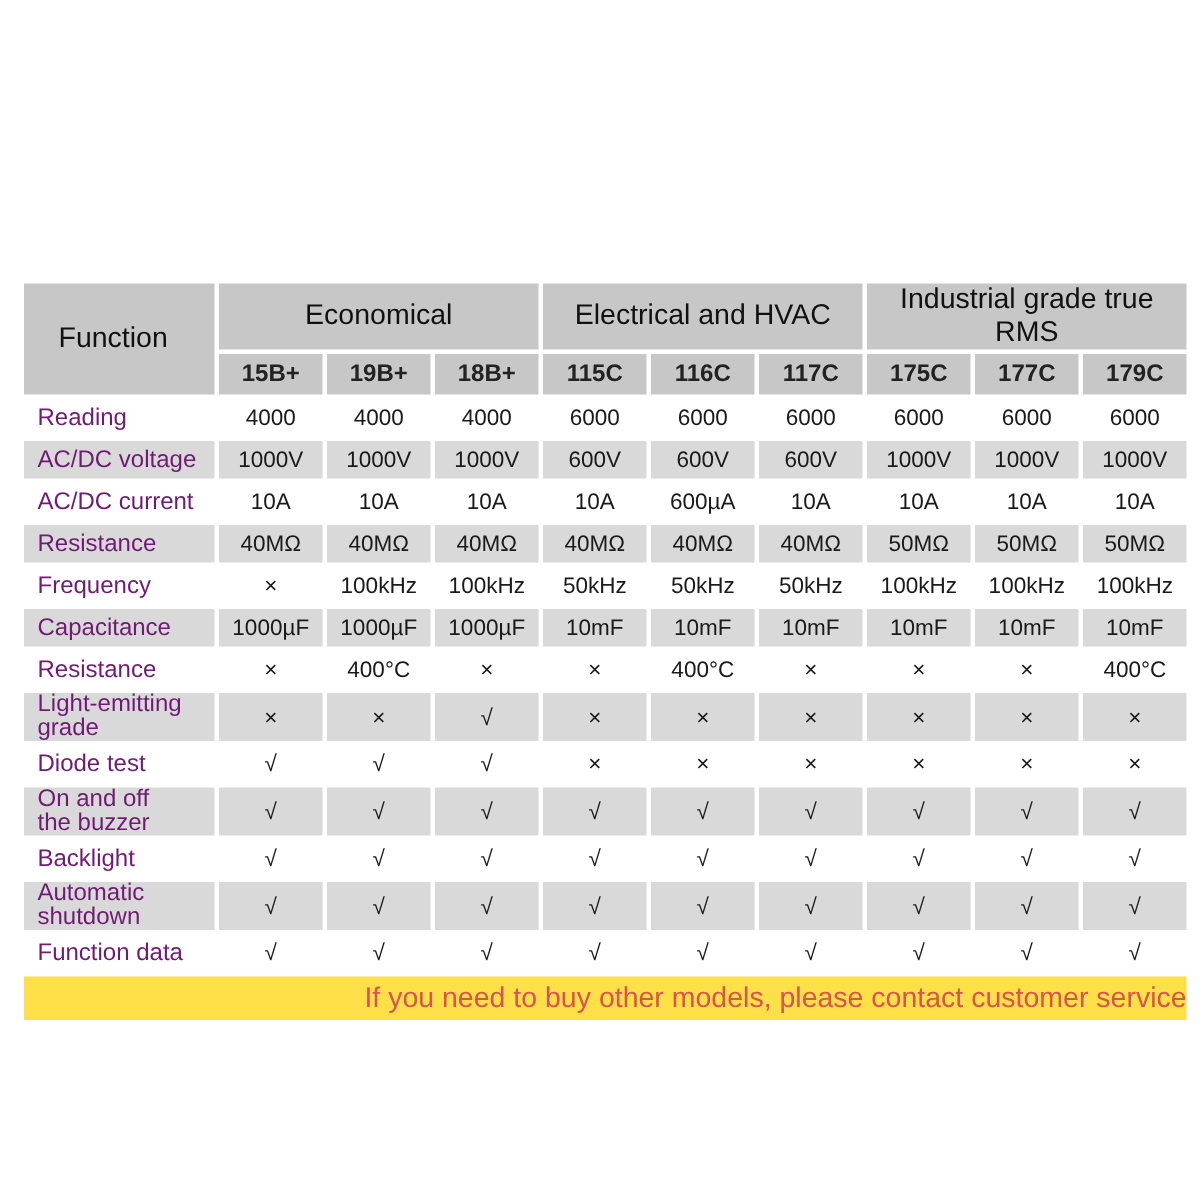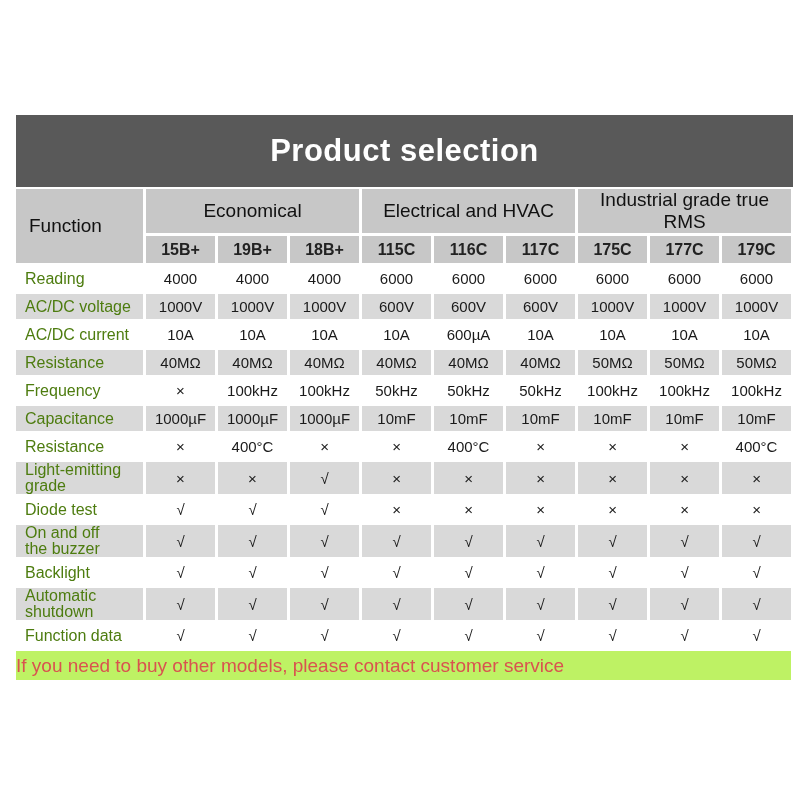--- a/index.html
+++ b/index.html
@@ -28,48 +28,45 @@
   }
   col.c-fn { width: 127px; }
   col.c-val { width: 69px; }
 
   th, td { padding: 0; vertical-align: middle; text-align: center; font-weight: normal; }
 
   thead th.grp {
     background: #c7c7c7; font-size: 19px; height: 27px; color: #111;
   }
   thead th.fn {
-    background: #c7c7c7; font-size: 19px; text-align: left; padding-left: 13px; color: #111;
+    background: #c7c7c7; font-size: 19px; text-align: left; padding-left: 23px; color: #111;
   }
   thead tr.models th {
     background: #c7c7c7; font-size: 16px; font-weight: bold; height: 27px; color: #222;
   }
 
   tbody tr { height: 25px; }
   tbody th.rowlabel {
     text-align: left; padding-left: 9px; font-size: 16px; line-height: 16px;
-    white-space: pre-line; color: #4d7c0f;
+    white-space: pre-line; color: #701a75;
   }
   tbody td { font-size: 15px; color: #1a1a1a; }
   tbody tr:nth-child(even) th.rowlabel,
   tbody tr:nth-child(even) td { background: #d9d9d9; }
 
   tfoot td.notice {
-    background: #bef264; height: 29px; text-align: left;
+    background: #fde047; height: 29px; text-align: right;
   }
   tfoot td.notice span { color: #d9534f; font-size: 19px; }
 </style>
 </head>
 <body>
 
 <div class="sheet">
 
-  <div class="title-bar">
-    <span>Product selection</span>
-  </div>
 
   <table class="spec">
     <colgroup>
       <col class="c-fn">
       <col class="c-val">
         <col class="c-val">
         <col class="c-val">
       <col class="c-val">
         <col class="c-val">
         <col class="c-val">

